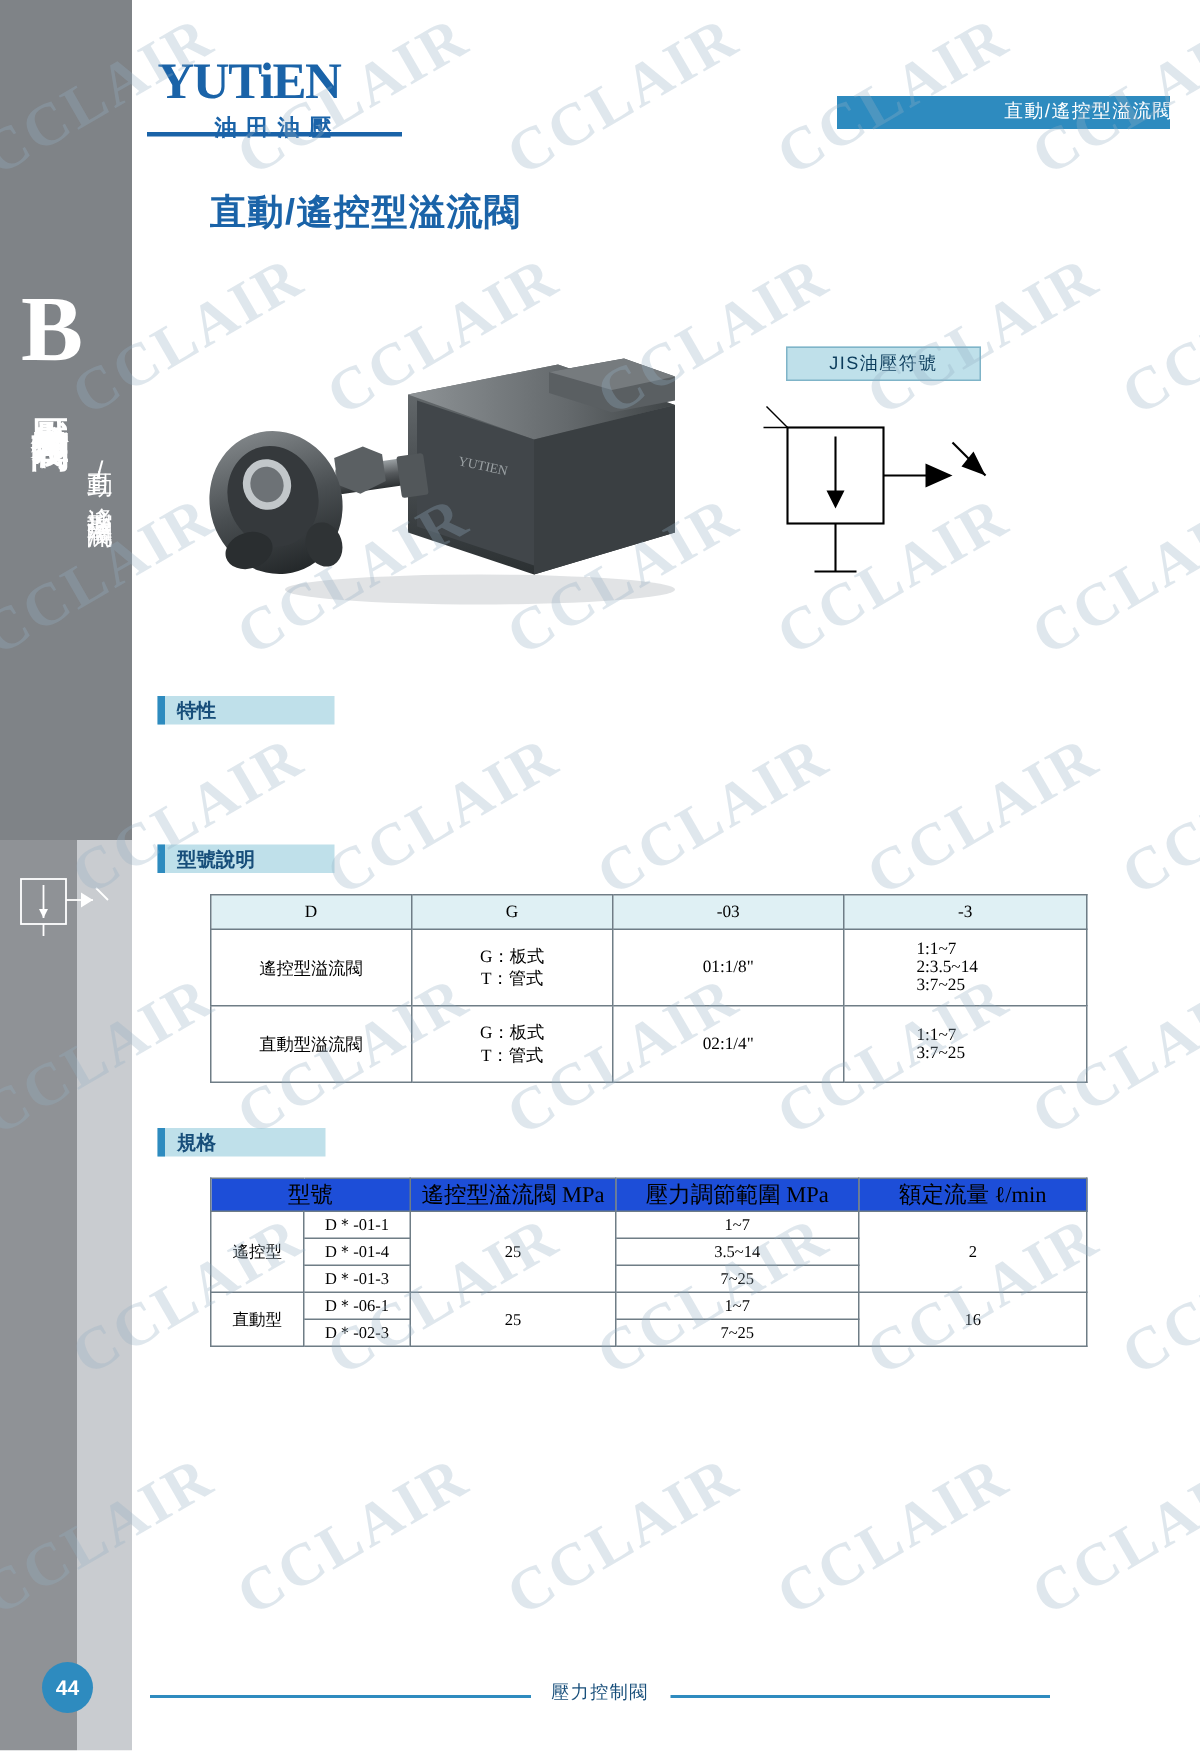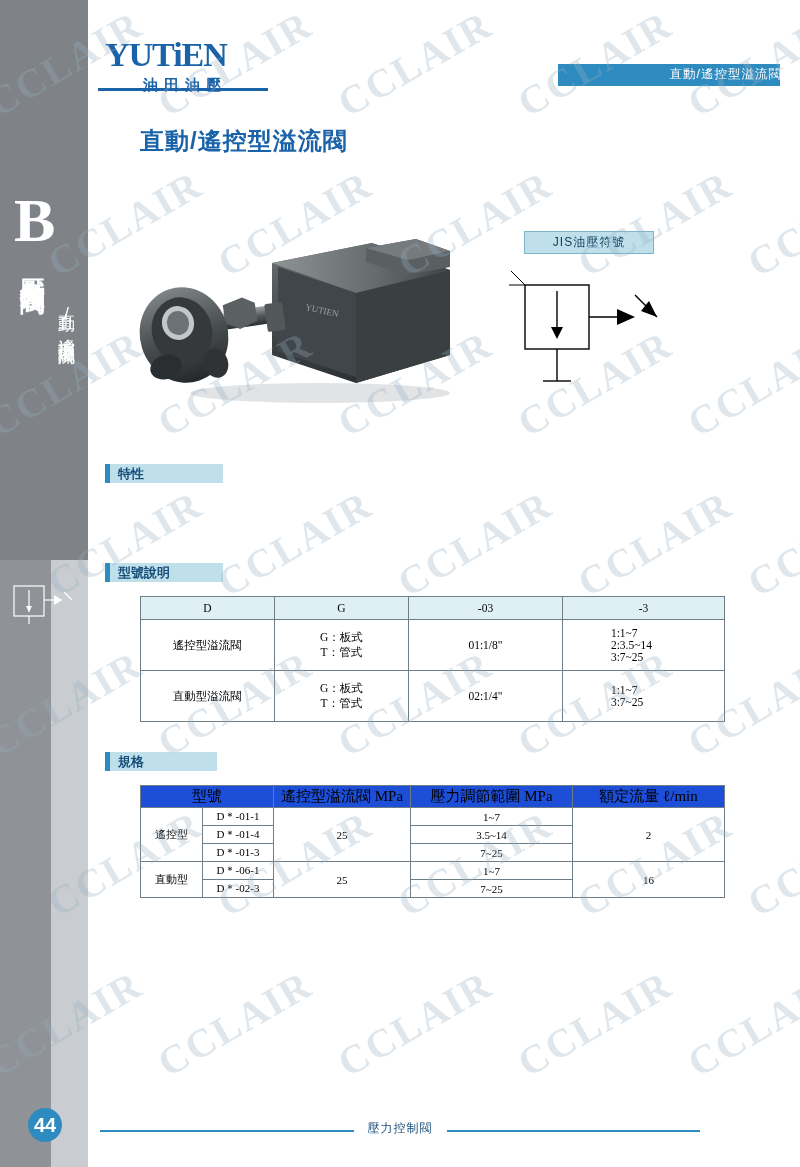--- a/index.html
+++ b/index.html
@@ -35,21 +35,21 @@
     position:absolute;left:48px;top:300px;width:28px;
     font-size:17px;line-height:20px;color:#ffffff;
     writing-mode:vertical-rl;text-orientation:upright;
     letter-spacing:2px;height:230px;
   }
   .band-symbol{
     position:absolute;left:6px;top:578px;width:74px;height:52px;
   }
   .page-num{
     position:absolute;left:28px;top:1108px;width:34px;height:34px;border-radius:50%;
-    background:#2e8bbf;color:#fff;font-size:20px;font-weight:bold;
+    background:#2e8bbf;color:#fff;font-size:14px;font-weight:bold;
     display:flex;align-items:center;justify-content:center;
   }
   
   .logo{
     position:absolute;left:105px;top:36px;width:160px;height:58px;
   }
   .logo-text{
     font-family:"Liberation Serif","DejaVu Serif",serif;
     font-size:34px;font-weight:bold;color:#1a63a8;letter-spacing:-1px;
   }

